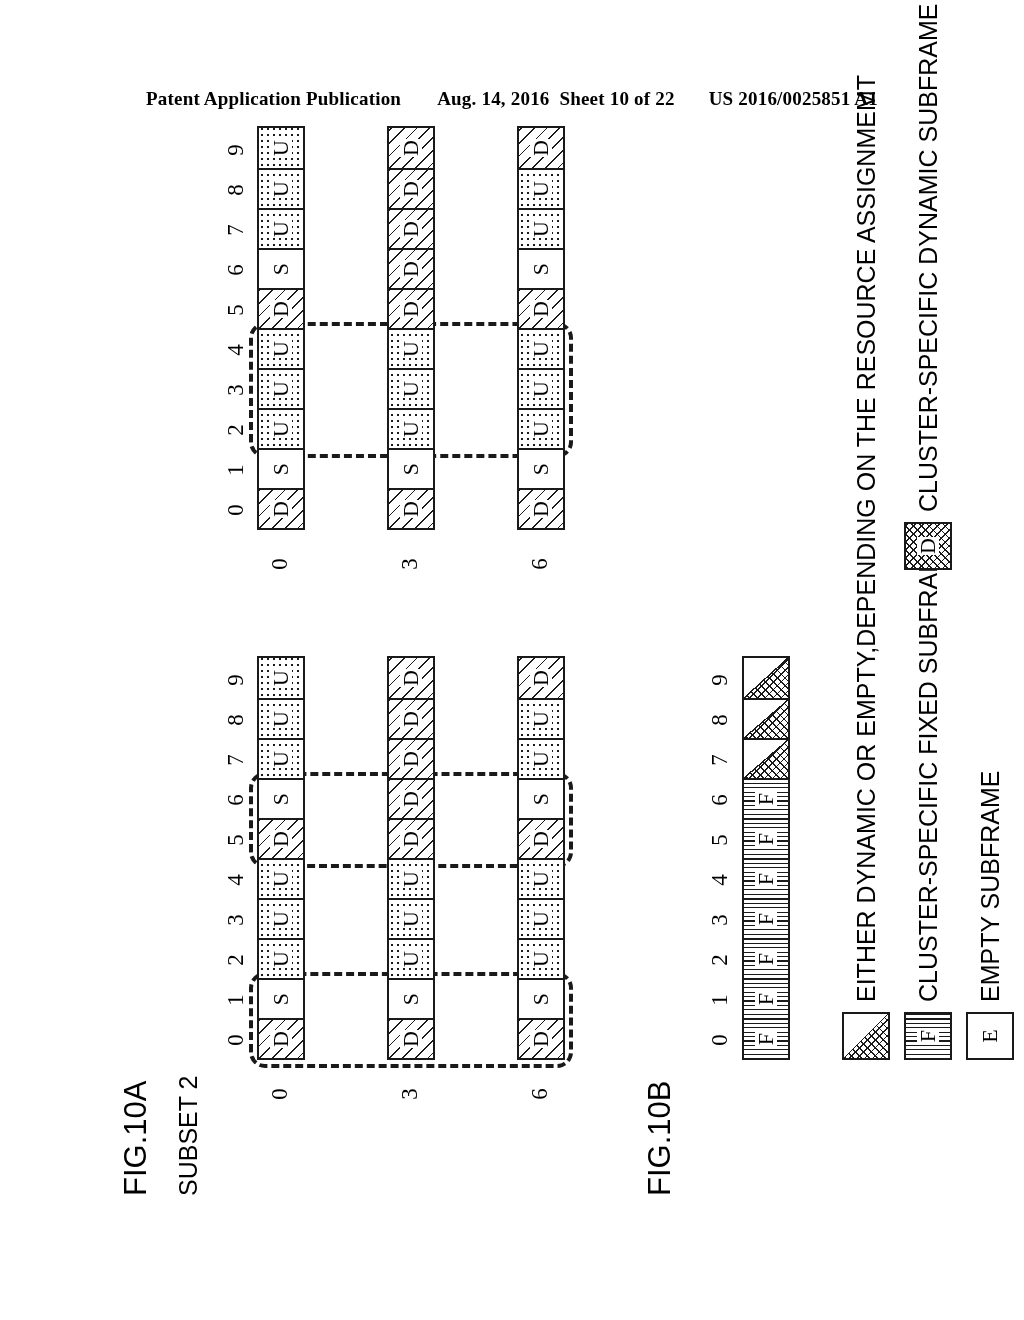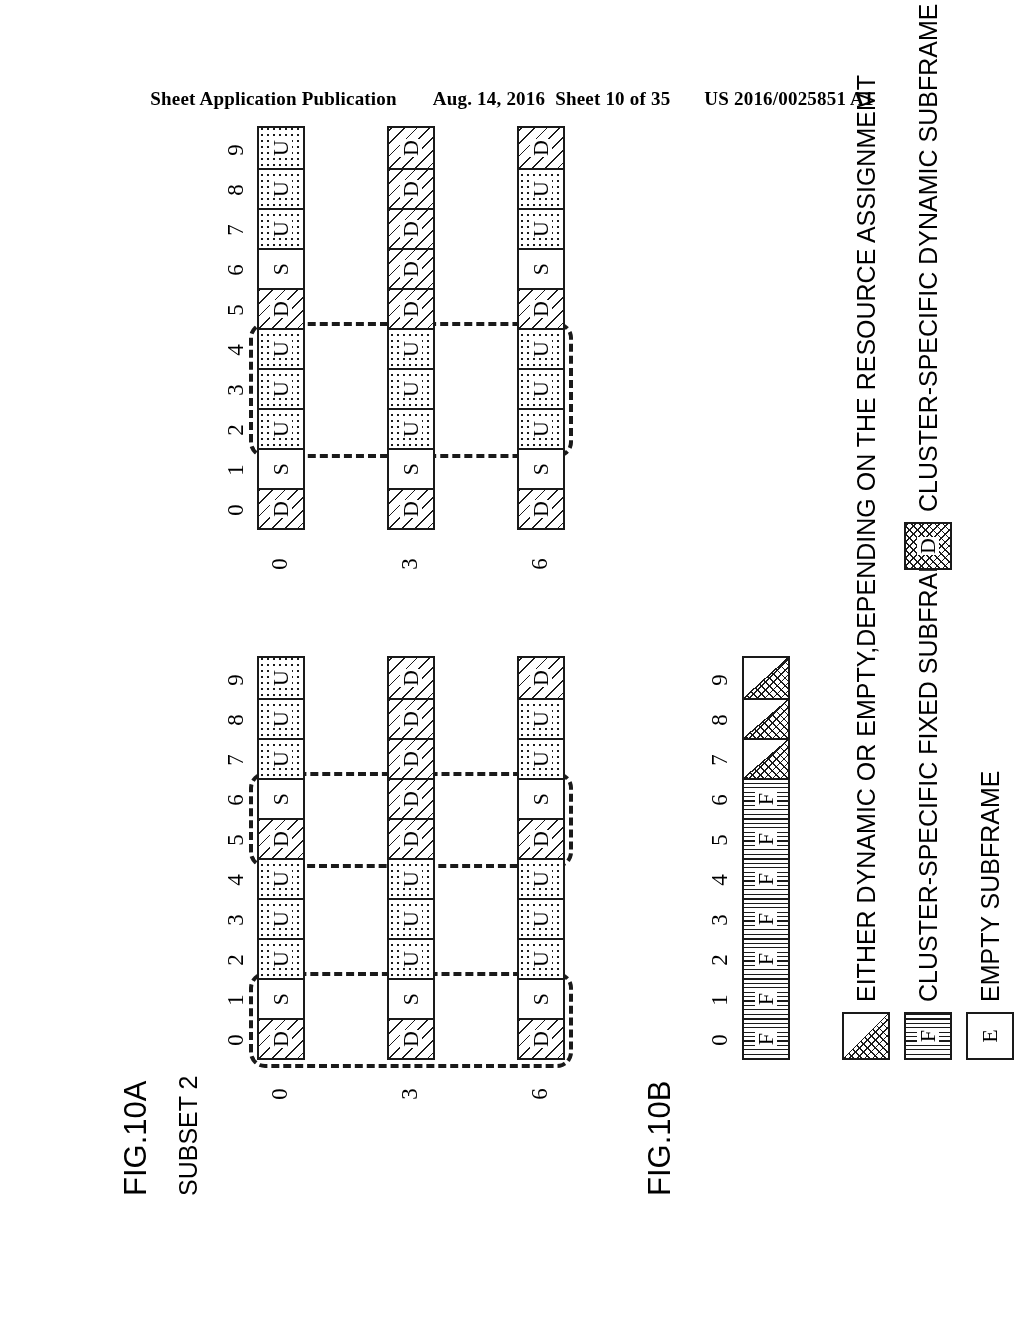--- a/index.html
+++ b/index.html
@@ -64,21 +64,21 @@
   .swatch{position:absolute;width:44px;height:44px;border:2px solid #1a1a1a;background:#fff;
           display:flex;align-items:center;justify-content:center;overflow:hidden;}
   .swatch .gl{position:relative;z-index:3;background:#fff;padding:0 1px;font-size:22px;
               font-family:"Liberation Serif",serif;line-height:1;}
   .lgtext{position:absolute;font-size:25px;font-family:"Liberation Sans",sans-serif;color:#000;white-space:nowrap;}
 </style>
 </head>
 <body>
 
 <div class="hdr">
-  <span>Sheet Application Publication</span><span class="h-gap1"></span><span>Aug. 14, 2016</span>&nbsp;&nbsp;<span>Sheet 10 of 35</span><span class="h-gap2"></span><span>US 2016/0025851 A1</span>
+  <span>Patent Application Publication</span><span class="h-gap1"></span><span>Aug. 14, 2016</span>&nbsp;&nbsp;<span>Sheet 10 of 22</span><span class="h-gap2"></span><span>US 2016/0025851 A1</span>
 </div>
 
 <div id="rot-wrap">
   <div id="canvas">
 
     <div class="figlbl" style="left:14px;top:36px;">FIG.10A</div>
     <div class="smalllbl" style="left:14px;top:92px;">SUBSET 2</div>
 
     <div id="fig10a-left">
         <div class="idxnum" style="left: 150px; top: 141px;">0</div>

